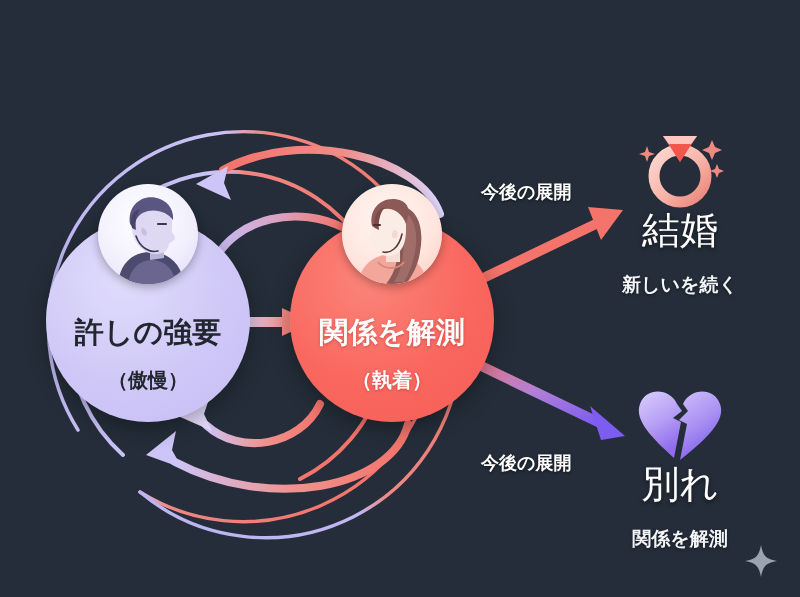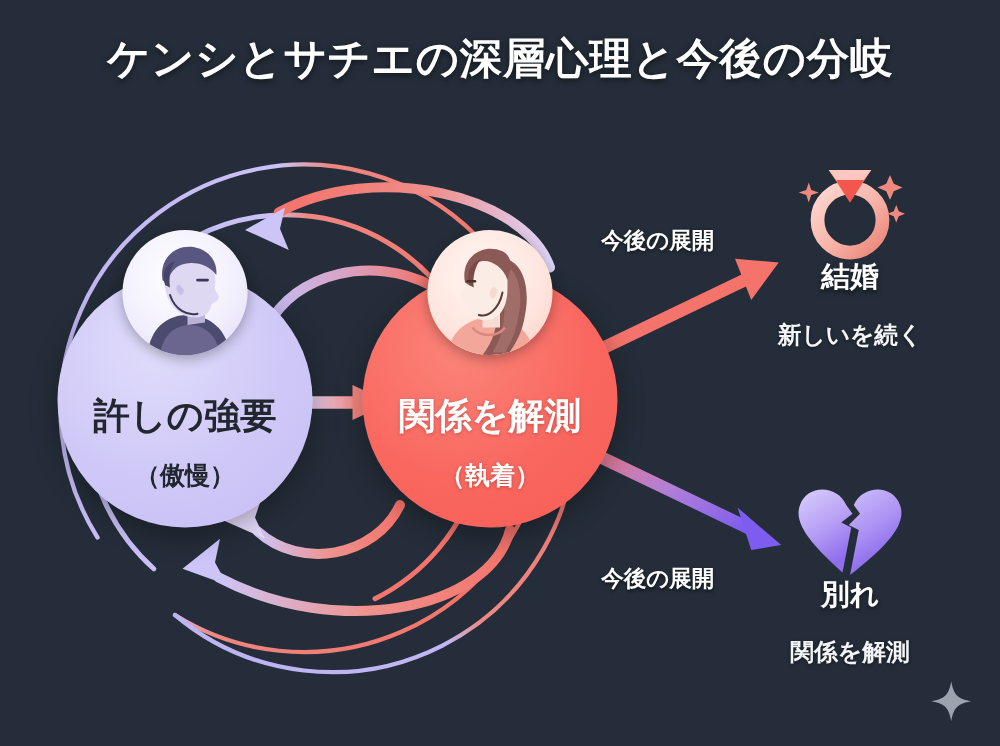--- a/index.html
+++ b/index.html
@@ -117,22 +117,22 @@
     text-align: center;
     width: 240px;
   }
   .outcome-marriage { left: 560px; top: 114px; }
   .outcome-breakup  { left: 560px; top: 382px; }
   .outcome-icon { height: 96px; }
   .outcome-breakup .outcome-icon { height: 82px; }
   .outcome-title {
     display: block;
     color: #ffffff;
-    font-size: 23px;
-    font-weight: bold;
+    font-size: 38px;
+    font-weight: normal;
     line-height: 1.1;
     text-shadow: 0 2px 4px rgba(0,0,0,0.5);
   }
   .outcome-sub {
     display: block;
     color: #f3f5f8;
     font-size: 19px;
     font-weight: bold;
     margin-top: 20px;
     text-shadow: 0 1px 3px rgba(0,0,0,0.5);
@@ -248,21 +248,20 @@
       <path d="M 452 293 L 600 222" fill="none" stroke="#f4736a" stroke-width="10" stroke-linecap="round"></path>
       <path d="M 623 210 L 588 207 L 601 240 Z" fill="#f4736a"></path>
     </g>
 
     <g>
       <path d="M 452 352 L 600 423" fill="none" stroke="url(#gradBreakArrow)" stroke-width="10" stroke-linecap="round"></path>
       <path d="M 625 436 L 590 406 L 601 440 Z" fill="#7d5cf0"></path>
     </g>
   </svg>
 
-  <div class="title">ケンシとサチエの深層心理と今後の分岐</div>
 
   <div class="node node-left">
     <div class="avatar avatar-left">
       <svg viewBox="0 0 100 100">
         <g>
 
           <path d="M20 100 C22 78, 36 68, 52 68 C70 68, 84 80, 86 100 Z" fill="#4c4a6e"></path>
           <path d="M30 100 C32 84, 42 76, 54 76 C66 76, 76 85, 78 100 Z" fill="#6a6690"></path>
 
           <path d="M52 58 L52 76 L66 74 L66 56 Z" fill="#b9b3d8"></path>

